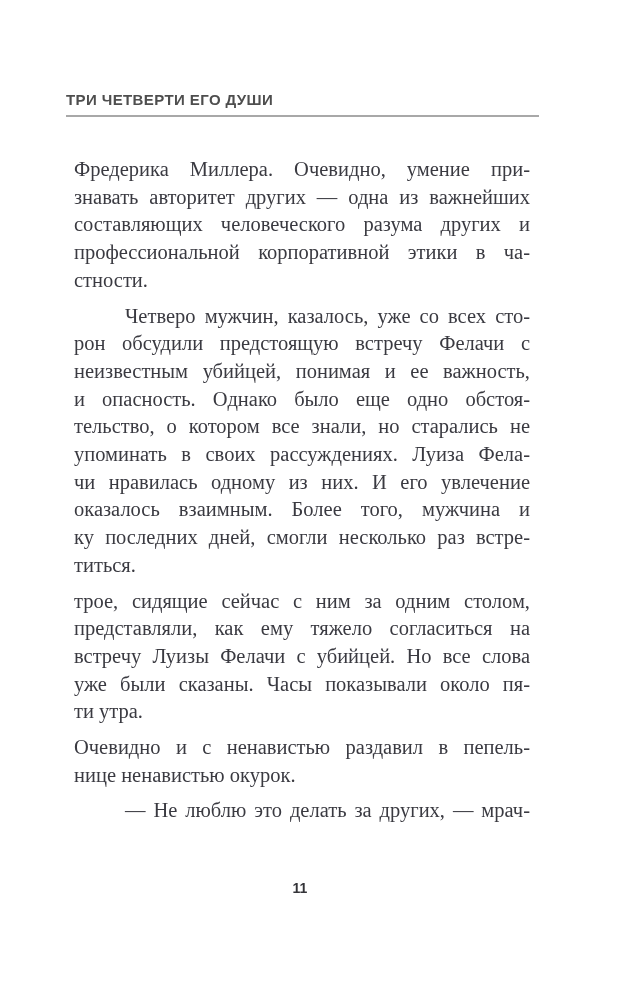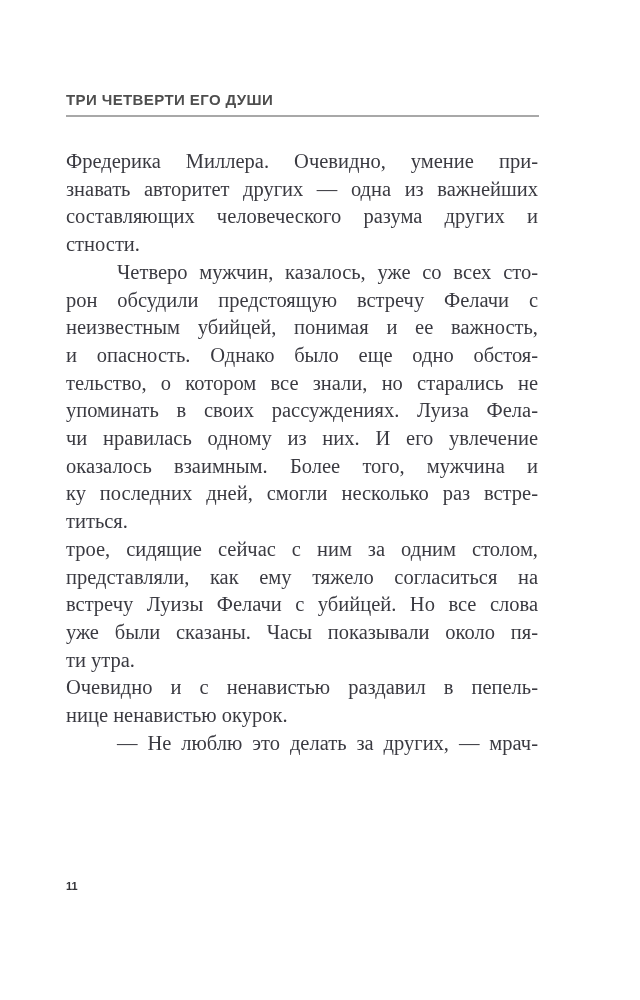--- a/index.html
+++ b/index.html
@@ -38,60 +38,61 @@
     position: absolute;
     left: 66px;
     top: 148px;
     width: 472px;
     font-family: "Liberation Serif", "DejaVu Serif", serif;
     font-size: 20.5px;
     line-height: 27.7px;
     color: #3a3a41;
   }
   .paragraph {
-    margin: 0;
+    margin: 8px;
   }
   .text-line {
     text-align: justify;
     text-align-last: justify;
     white-space: normal;
   }
   .text-line.para-last {
     text-align-last: auto;
   }
   .text-line.para-last.keep-justified {
     text-align-last: justify;
   }
   .text-line.first-indent {
     text-indent: 51px;
   }
   .page-number {
     position: absolute;
     top: 881px;
     left: 66px;
     width: 468px;
-    text-align: left;
+    text-align: center;
     font-family: "Liberation Sans", sans-serif;
     font-weight: 700;
-    font-size: 11px;
+    font-size: 14px;
     line-height: 1;
     color: #333338;
   }
 </style>
 </head>
 <body>
 
 <div class="page">
   <div class="running-head">ТРИ ЧЕТВЕРТИ ЕГО ДУШИ</div>
   <div class="header-rule"></div>
   <div class="body-text">
       <div class="paragraph">
         <div class="text-line">Фредерика Миллера. Очевидно, умение при-</div>
         <div class="text-line">знавать авторитет других — одна из важнейших</div>
         <div class="text-line">составляющих человеческого разума других и</div>
+        <div class="text-line">профессиональной корпоративной этики в ча-</div>
         <div class="text-line para-last">стности.</div>
       </div>
       <div class="paragraph">
         <div class="text-line first-indent">Четверо мужчин, казалось, уже со всех сто-</div>
         <div class="text-line">рон обсудили предстоящую встречу Фелачи с</div>
         <div class="text-line">неизвестным убийцей, понимая и ее важность,</div>
         <div class="text-line">и опасность. Однако было еще одно обстоя-</div>
         <div class="text-line">тельство, о котором все знали, но старались не</div>
         <div class="text-line">упоминать в своих рассуждениях. Луиза Фела-</div>
         <div class="text-line">чи нравилась одному из них. И его увлечение</div>

